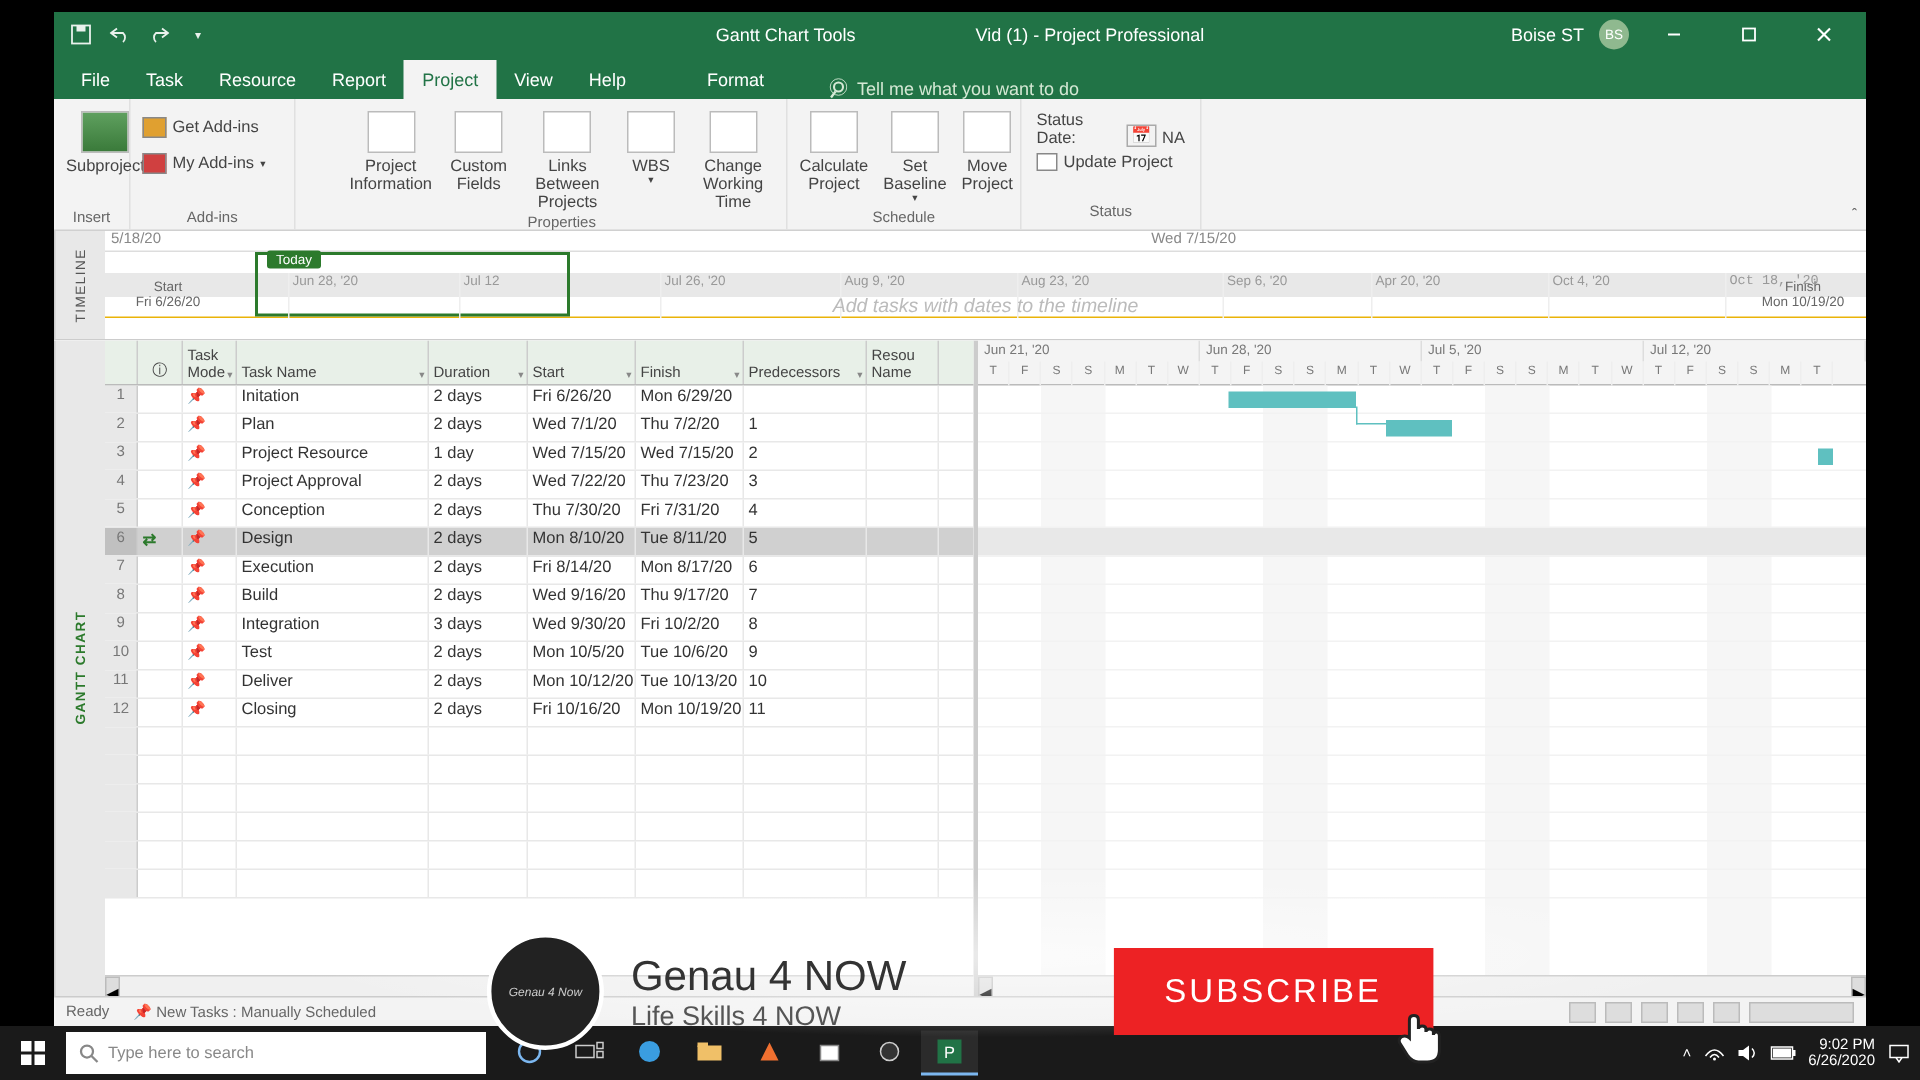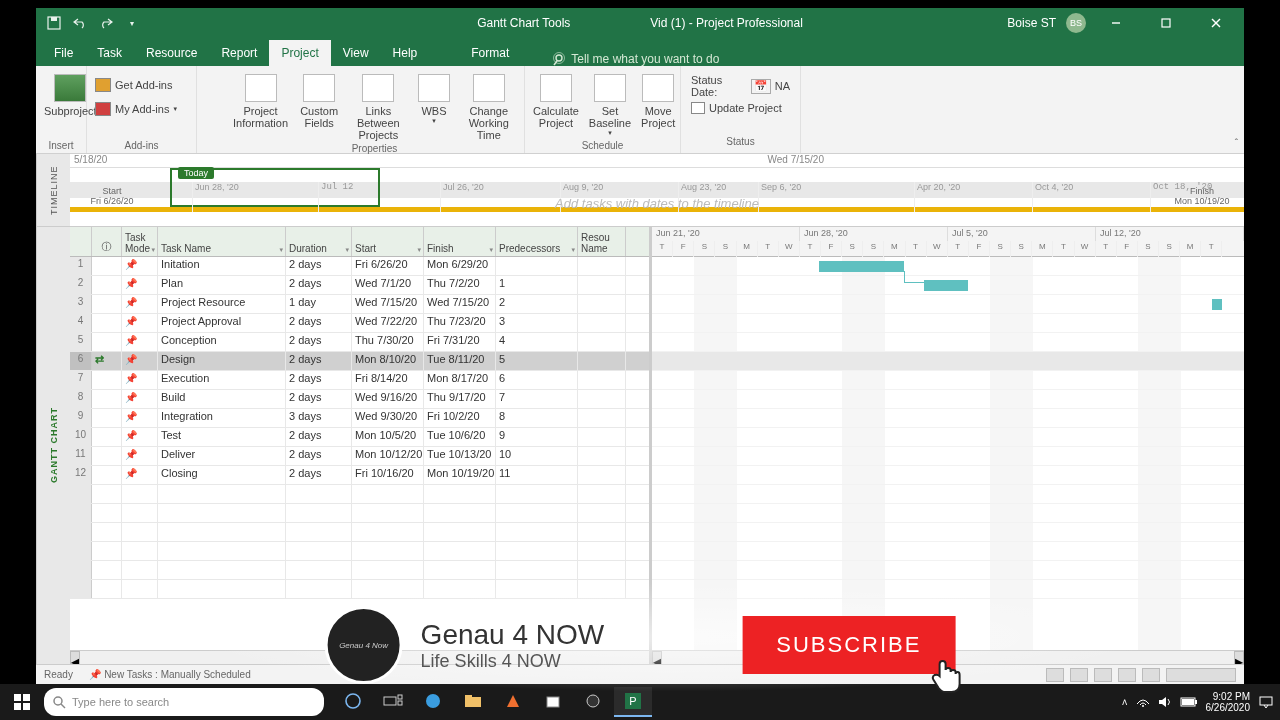--- a/index.html
+++ b/index.html
@@ -25,31 +25,31 @@
 
 .ribbon { height: 88px; background: #f3f3f3; border-bottom: 1px solid #d0d0d0; display: flex; font-size: 11px; color: #444; position: relative; }
 .ribbon-group { border-right: 1px solid #e0e0e0; padding: 4px 8px 2px 8px; display: flex; flex-direction: column; }
 .ribbon-group-body { flex: 1; display: flex; align-items: flex-start; gap: 10px; }
 .ribbon-group-label { text-align: center; font-size: 10px; color: #666; padding-top: 2px; }
 .big-btn { display: flex; flex-direction: column; align-items: center; justify-content: flex-start; width: 58px; cursor: pointer; text-align: center; line-height: 1.1; padding-top: 4px; }
 .big-btn .ico { width: 32px; height: 28px; margin-bottom: 3px; background: #fff; border: 1px solid #bbb; position: relative; }
 .small-btn { display: flex; align-items: center; gap: 4px; cursor: pointer; padding: 2px 0; font-size: 11px; }
 .small-btn .ico-s { width: 16px; height: 14px; background: #e0a030; border: 1px solid #888; }
 .status-group { padding: 6px 10px; }
-.status-row { display:flex; align-items:center; gap:4px; font-size:11px; padding: 2px 0; }
+.status-row { display:flex; align-items:flex-end; gap:4px; font-size:11px; padding: 2px 0; }
 .ribbon-collapse { position:absolute; right:6px; bottom:4px; font-size:10px; color:#666; cursor:pointer; }
 
 
 .timeline-wrap { display: flex; border-bottom: 1px solid #ccc; background:#fff; }
 .side-label { width: 34px; background: #e8e8e8; writing-mode: vertical-rl; transform: rotate(180deg); text-align: center; font-size: 9px; color: #555; letter-spacing: 1px; display:flex; align-items:center; justify-content:center; border-right:1px solid #ccc; }
 .timeline { flex: 1; height: 72px; position: relative; font-size: 10px; color: #888; }
 .tl-top { height: 14px; border-bottom: 1px solid #ddd; display:flex; }
 .tl-top span { padding-left: 4px; }
 .tl-top .rt { margin-left:auto; padding-right:420px; }
-.tl-body { height: 44px; position: relative; border-bottom: 5px solid #eab308; }
+.tl-body { height: 44px; position: relative; border-bottom: 1px solid #eab308; }
 .today-mark { position:absolute; left:108px; top:-1px; background:#2c7a2c; color:#fff; padding:1px 6px; font-size:9px; border-radius:2px; }
 .tl-start-box { position:absolute; left:2px; top:18px; text-align:center; font-size:9px; color:#666; width:80px; }
 .tl-finish-box { position:absolute; right:2px; top:18px; text-align:center; font-size:9px; color:#666; width:80px; }
 .tl-rect { position:absolute; left:100px; top:0; width:210px; height:100%; border:2px solid #2c7a2c; }
 .tl-inner { position:absolute; left:0; top:14px; width:100%; height:16px; background:#e8e8e8; }
 .tl-tick { position:absolute; top:14px; font-size:9px; color:#999; border-left:1px solid #eee; height:30px; padding-left:2px; }
 .tl-placeholder { position:absolute; left:50%; top:28px; transform:translateX(-50%); color:#bbb; font-size:13px; font-style:italic; }
 
 
 .main-area { flex:1; display:flex; background:#fff; overflow:hidden; }
@@ -95,29 +95,29 @@
 .chart-scroll .thumb-r { position:absolute; right:0; width:10px; height:100%; background:#ddd; border:1px solid #bbb; }
 
 
 .statusbar { height:20px; background:#f3f3f3; border-top:1px solid #ccc; display:flex; align-items:center; font-size:10px; color:#666; padding:0 8px; gap:16px; }
 .statusbar .right { margin-left:auto; display:flex; gap:6px; }
 .sb-icon { width:18px; height:14px; background:#ddd; border:1px solid #bbb; cursor:pointer; }
 
 
 .taskbar { position:absolute; bottom:0; left:0; right:0; height:36px; background:#1a1a1a; display:flex; align-items:center; color:#fff; font-size:11px; z-index:5; }
 .start-btn { width:44px; height:100%; display:flex; align-items:center; justify-content:center; cursor:pointer; }
-.search-box { width:280px; height:28px; background:#fff; color:#888; display:flex; align-items:center; padding:0 8px; gap:6px; border-radius:12px; }
+.search-box { width:280px; height:28px; background:#fff; color:#888; display:flex; align-items:center; padding:0 8px; gap:6px; border-radius:0; }
 .tb-icons { display:flex; gap:2px; margin-left:10px; height:100%; align-items:center; }
 .tb-ico { width:38px; height:30px; display:flex; align-items:center; justify-content:center; cursor:pointer; border-bottom:2px solid transparent; }
 .tb-ico.active { border-bottom-color:#7cb7f0; background:rgba(255,255,255,0.08); }
 .tb-right { margin-left:auto; display:flex; align-items:center; gap:8px; padding-right:6px; }
 .clock { text-align:right; font-size:10px; line-height:1.1; }
 
 
-.yt-overlay { position:absolute; bottom:36px; left:50%; transform:translateX(-50%); display:flex; align-items:center; gap:18px; z-index:20; }
+.yt-overlay { position:absolute; bottom:20px; left:50%; transform:translateX(-50%); display:flex; align-items:center; gap:18px; z-index:20; }
 .yt-avatar { width:78px; height:78px; border-radius:50%; background:#222; border:3px solid #fff; display:flex; align-items:center; justify-content:center; color:#ccc; font-size:8px; font-style:italic; text-align:center; }
 .yt-text .t1 { font-size:28px; color:#333; }
 .yt-text .t2 { font-size:18px; color:#555; }
 .yt-sub { background:#ed2224; color:#fff; font-size:22px; padding:16px 34px; letter-spacing:2px; cursor:pointer; position:relative; margin-left:120px; }
 .cursor-icon { position:absolute; right:-10px; bottom:-22px; width:40px; height:40px; }
 .overlay-glow { position:absolute; bottom:28px; left:180px; right:120px; height:110px; background:radial-gradient(ellipse at center, rgba(255,255,255,0.6), rgba(255,255,255,0) 70%); z-index:10; pointer-events:none; border-radius:40px; }
 
 svg { display:block; }
 </style>
 </head>
@@ -291,25 +291,25 @@
         <div class="tl-start-box">
             <div>Start</div>
             <div>Fri 6/26/20</div>
           </div>
         <div class="tl-finish-box">
             <div>Finish</div>
             <div>Mon 10/19/20</div>
           </div>
         <div id="tl-ticks">
             <div class="tl-tick" style="left: 122px;">Jun 28, '20</div>
-            <div class="tl-tick" style="left: 248px; font-family: Liberation Mono, monospace;">Jul 12</div>
+            <div class="tl-tick" style="left: 236px;">Jul 12</div>
             <div class="tl-tick" style="left: 370px;">Jul 26, '20</div>
             <div class="tl-tick" style="left: 490px;">Aug 9, '20</div>
             <div class="tl-tick" style="left: 608px;">Aug 23, '20</div>
-            <div class="tl-tick" style="left: 688px;">Sep 6, '20</div>
+            <div class="tl-tick" style="left: 745px;">Sep 6, '20</div>
             <div class="tl-tick" style="left: 844px;">Apr 20, '20</div>
             <div class="tl-tick" style="left: 962px;">Oct 4, '20</div>
             <div class="tl-tick" style="left: 1080px; font-family: Liberation Mono, monospace;">Oct 18, '20</div>
           </div>
         <div class="tl-placeholder">Add tasks with dates to the timeline</div>
       </div>
     </div>
   </div>
 
   <div class="main-area">

